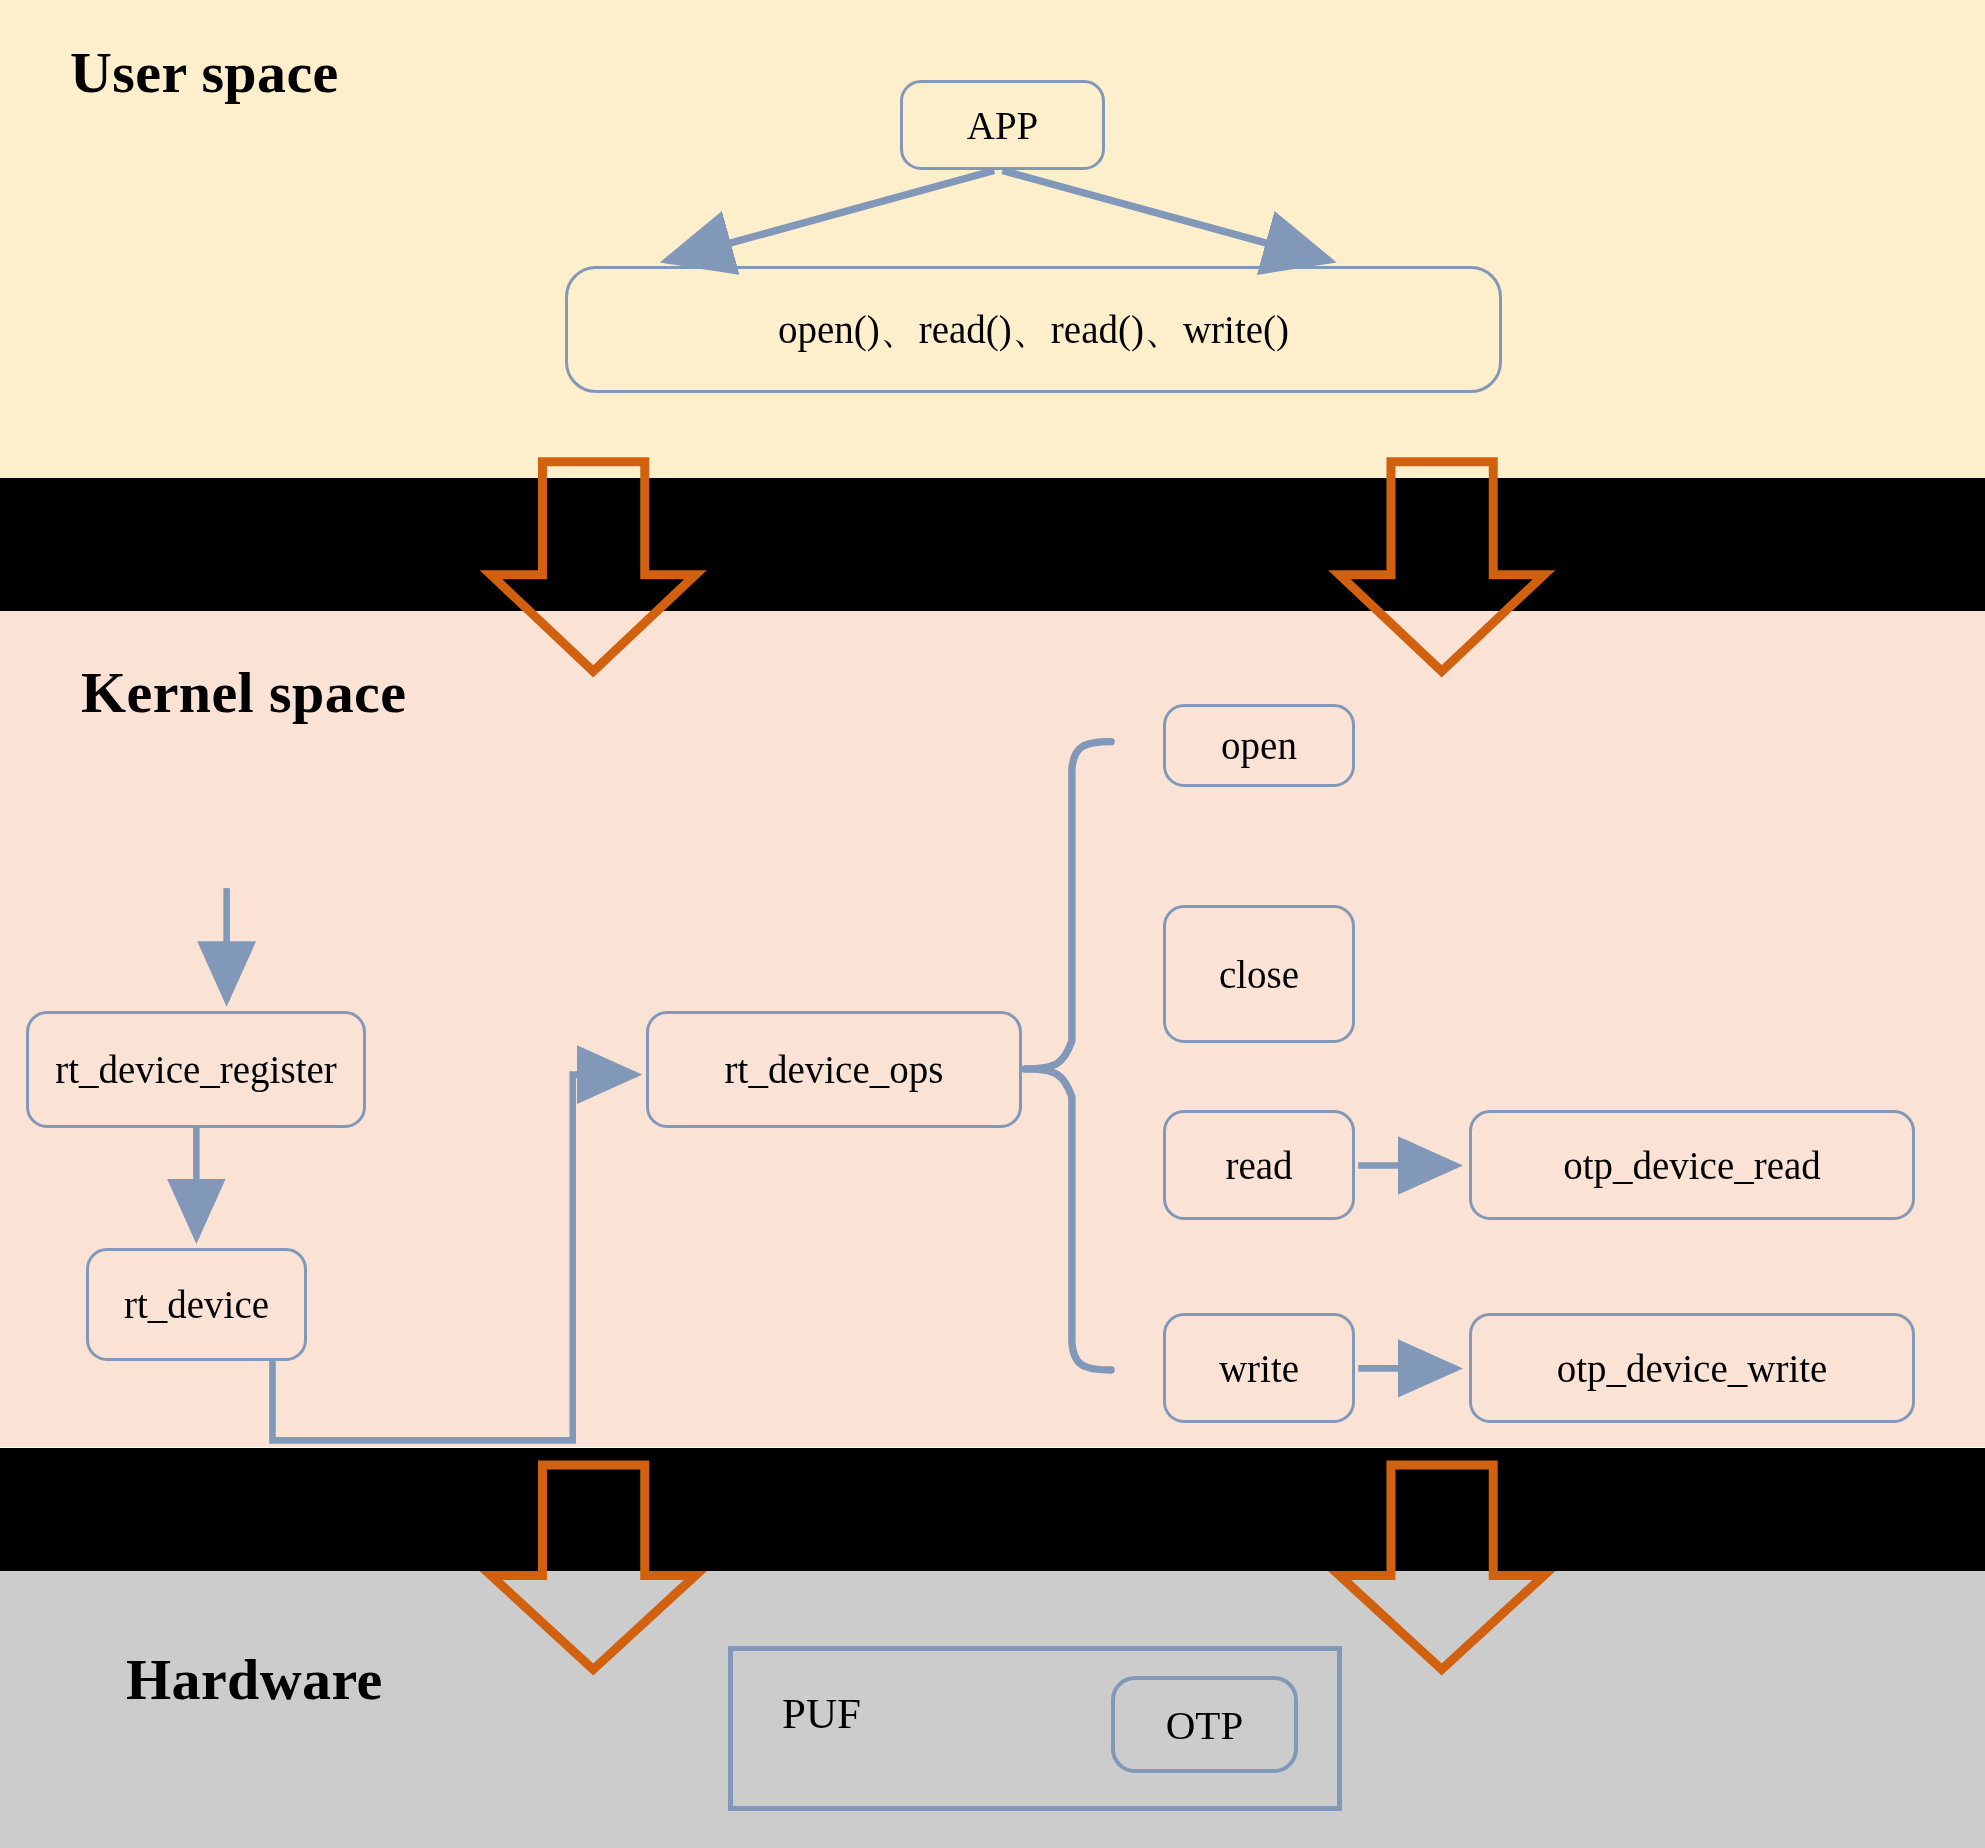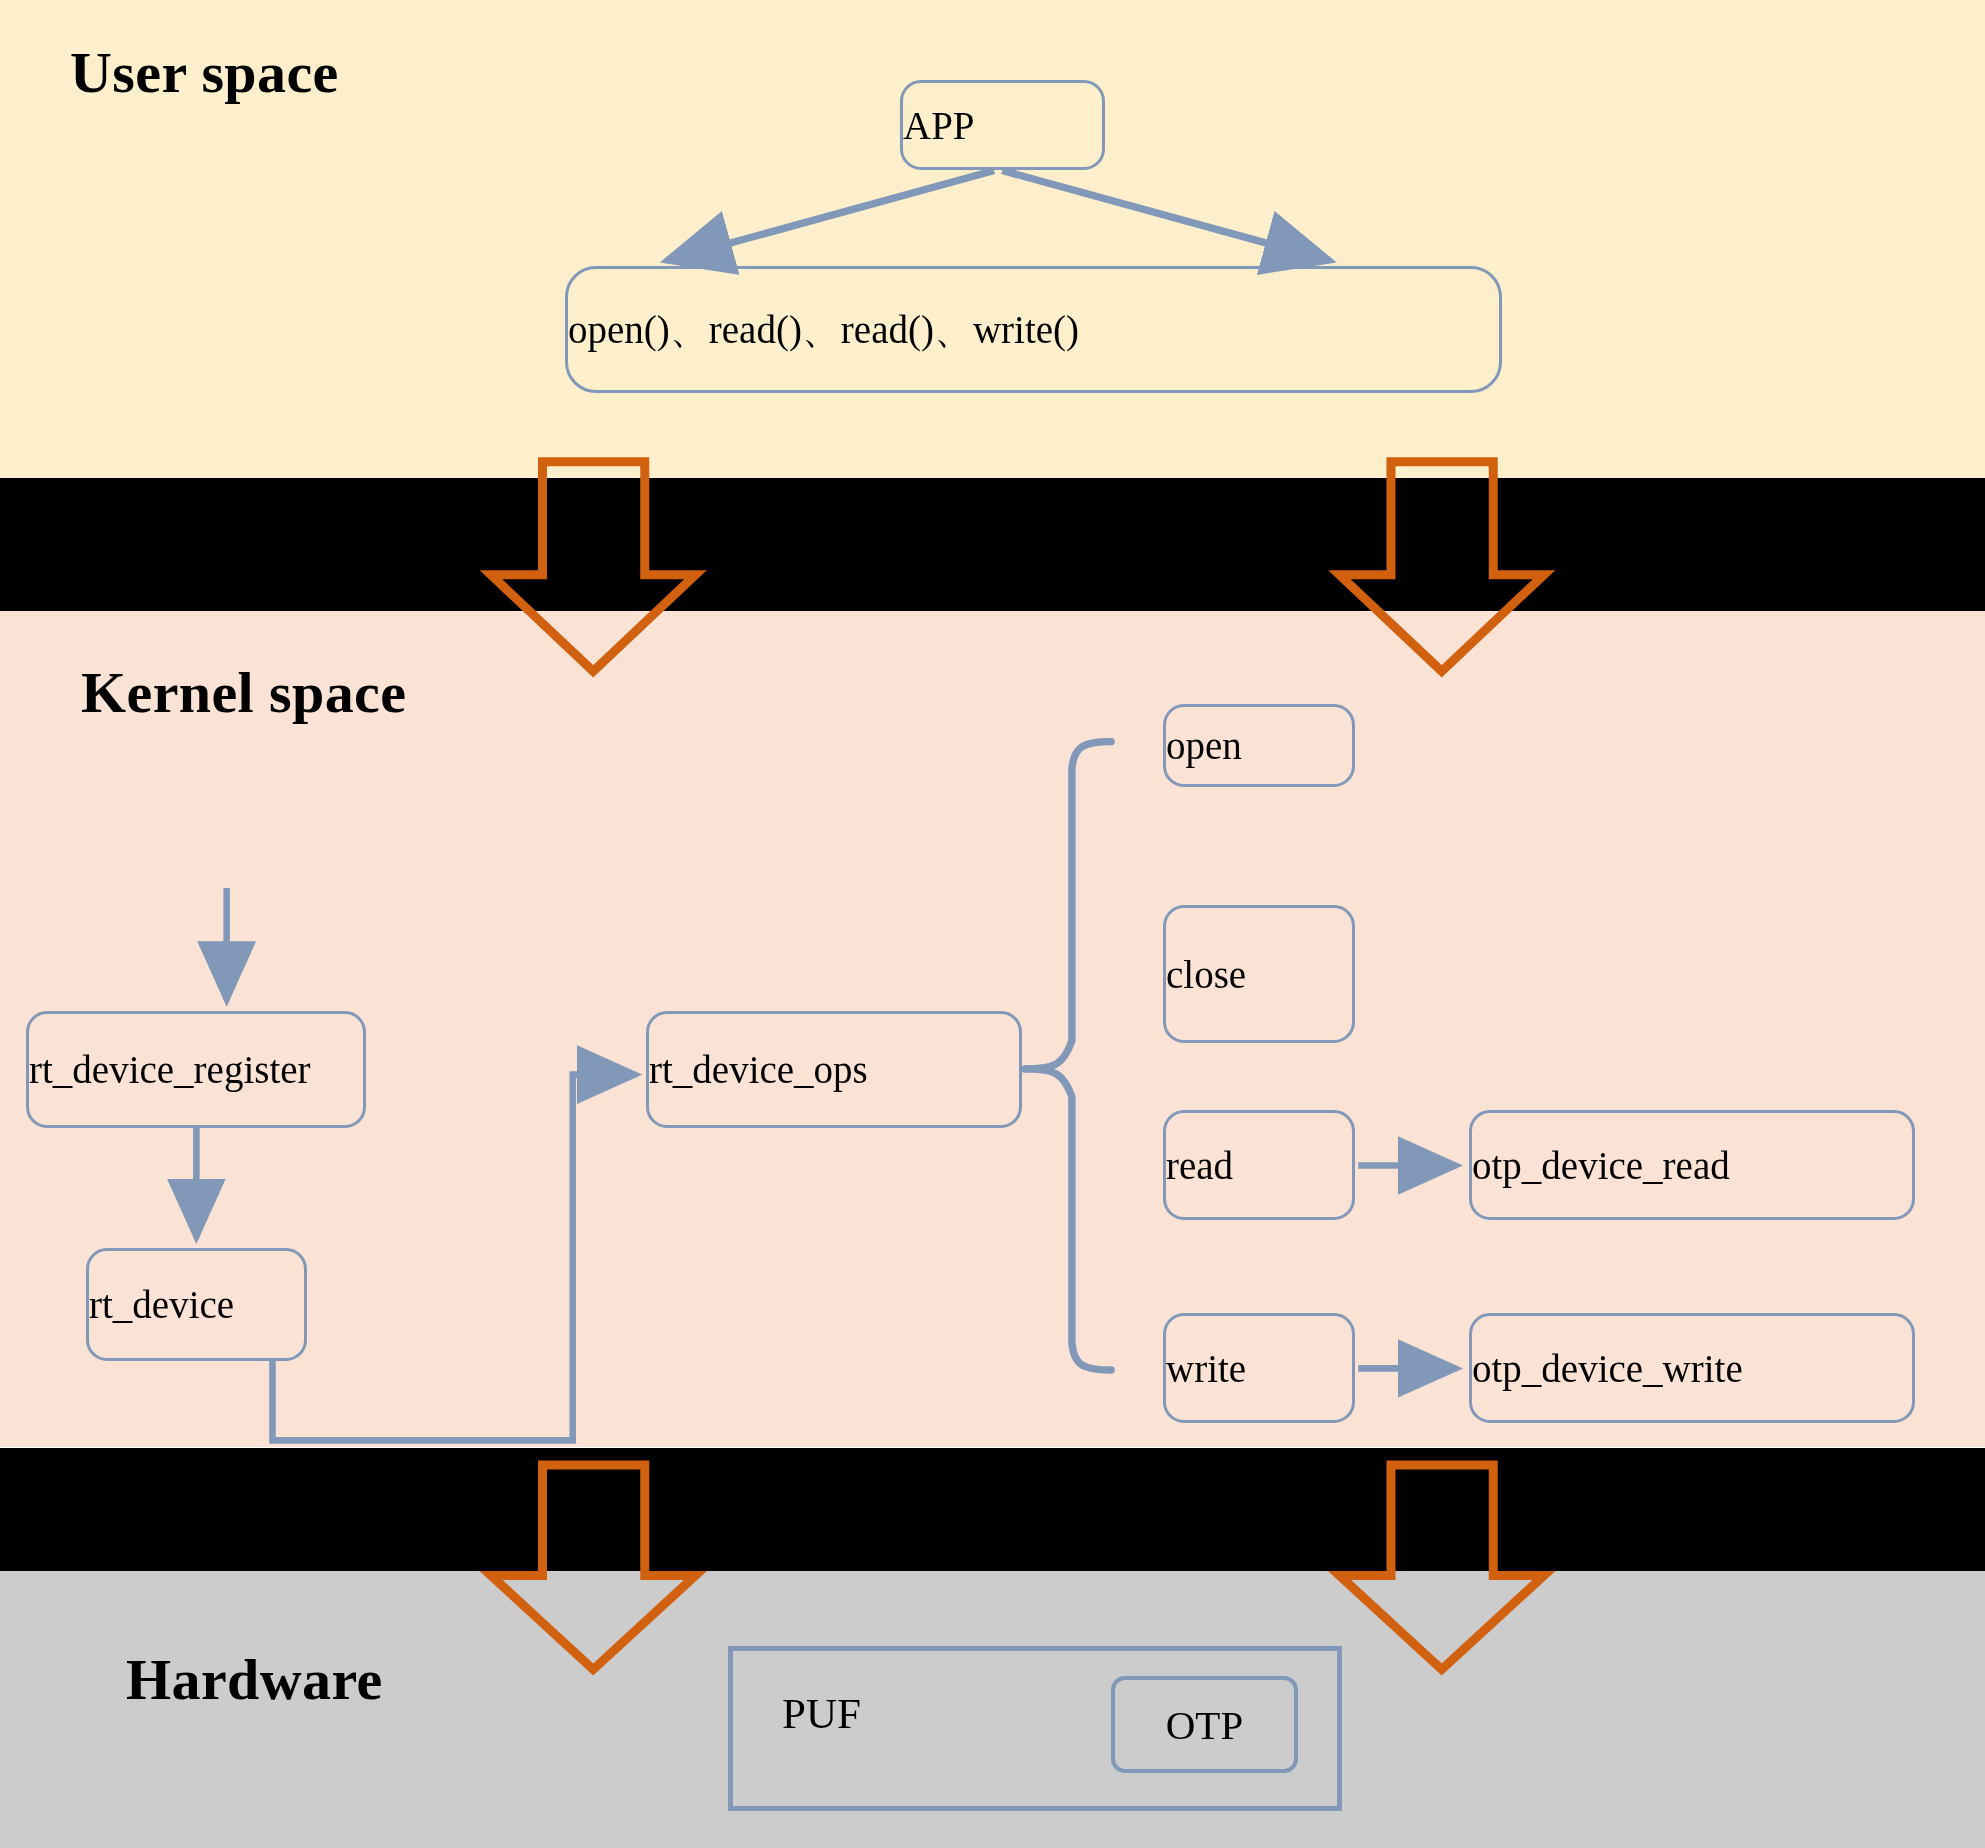--- a/index.html
+++ b/index.html
@@ -41,20 +41,21 @@
   #title-hw     { left: 82px; top: 1646px; margin-left: 44px; }
 
   
   .node {
     position: absolute;
     box-sizing: border-box;
     border: 3.3px solid #8198B8;
     border-radius: 21px;
     display: flex;
     align-items: center;
+    justify-content: center;
     color: #000000;
     font-size: 39px;
     white-space: nowrap;
     background: transparent;
   }
 
   
   #node-app      { left: 900px; top: 80px;  width: 205px; height: 90px; }
   #node-syscalls { left: 565px;  top: 266px; width: 937px; height: 127px; border-radius: 31px; }
 
@@ -86,21 +87,21 @@
     left: 49px; top: 38px;
     font-size: 43px;
     color: #000;
     white-space: nowrap;
   }
   #node-otp {
     position: absolute;
     left: 1111px; top: 1676px; width: 187px; height: 97px;
     box-sizing: border-box;
     border: 4.1px solid #8198B8;
-    border-radius: 14px;
+    border-radius: 24px;
     display: flex;
     align-items: center;
     justify-content: center;
     font-size: 41px;
     color: #000;
   }
 
   
   .overlay {
     position: absolute;

